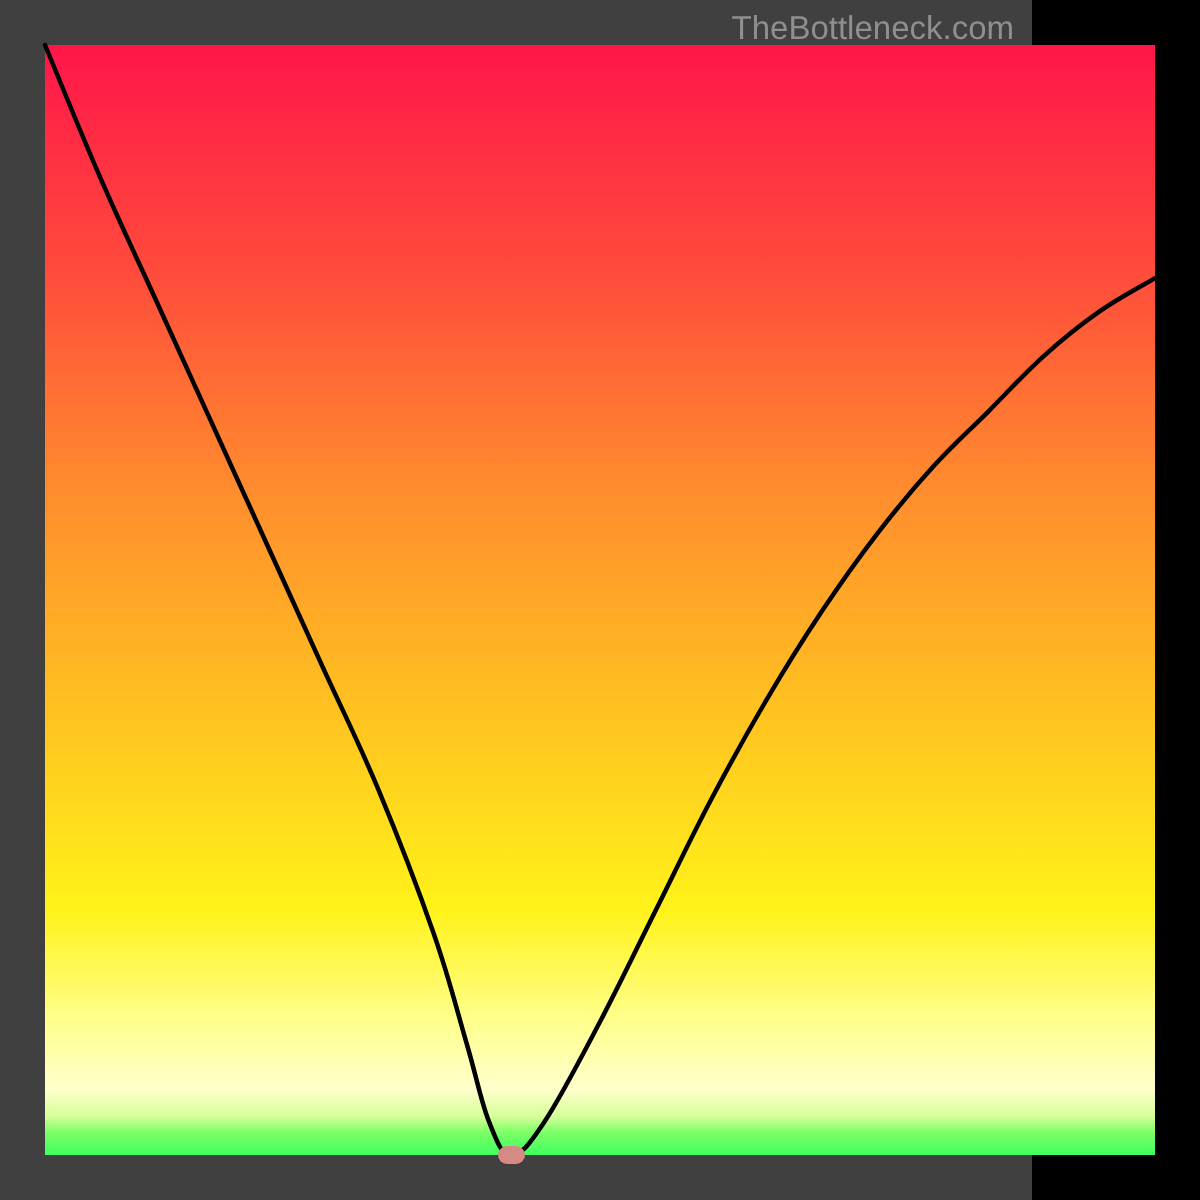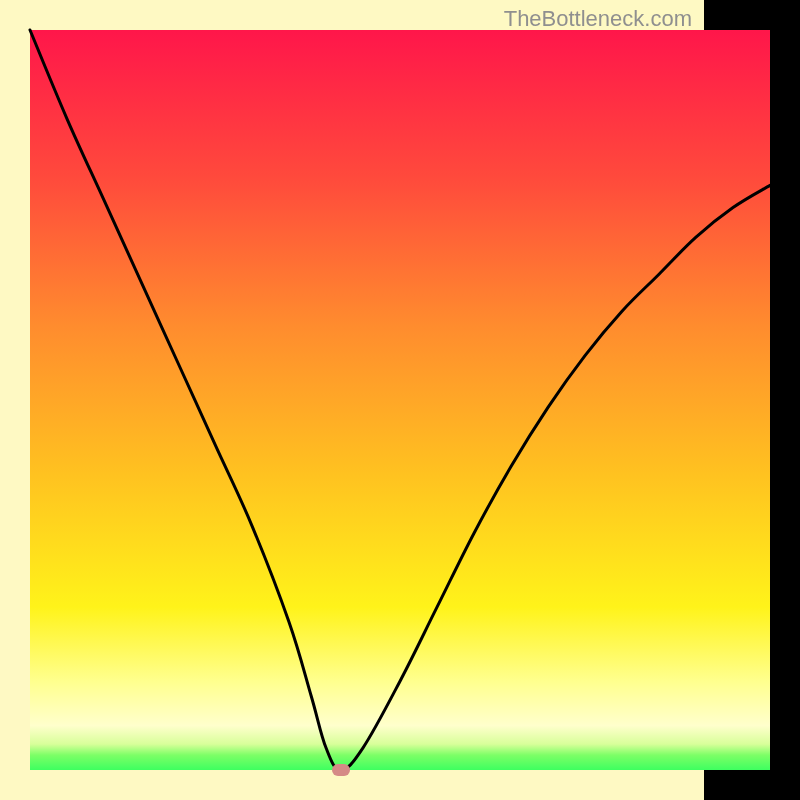--- a/index.html
+++ b/index.html
@@ -8,22 +8,21 @@
     width: 800px;
     height: 800px;
     background: #000;
     font-family: Arial, Helvetica, sans-serif;
     overflow: hidden;
   }
   .frame {
     position: relative;
     width: 688px;
     height: 800px;
-    background: #fef9c3;
-    padding-left: 16px;
+    background: #404040;
   }
   .plot {
     position: absolute;
     left: 30px;
     top: 30px;
     width: 740px;
     height: 740px;
     
     background: linear-gradient(
       to bottom,

